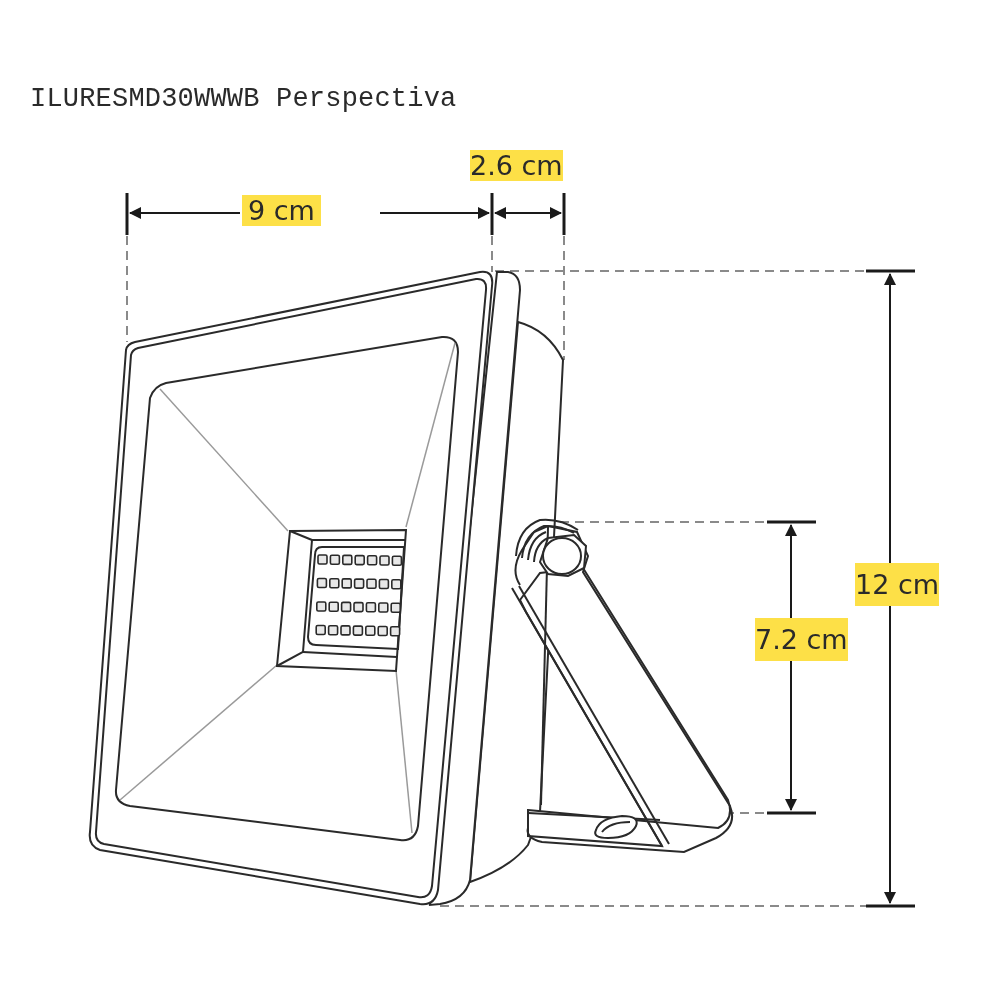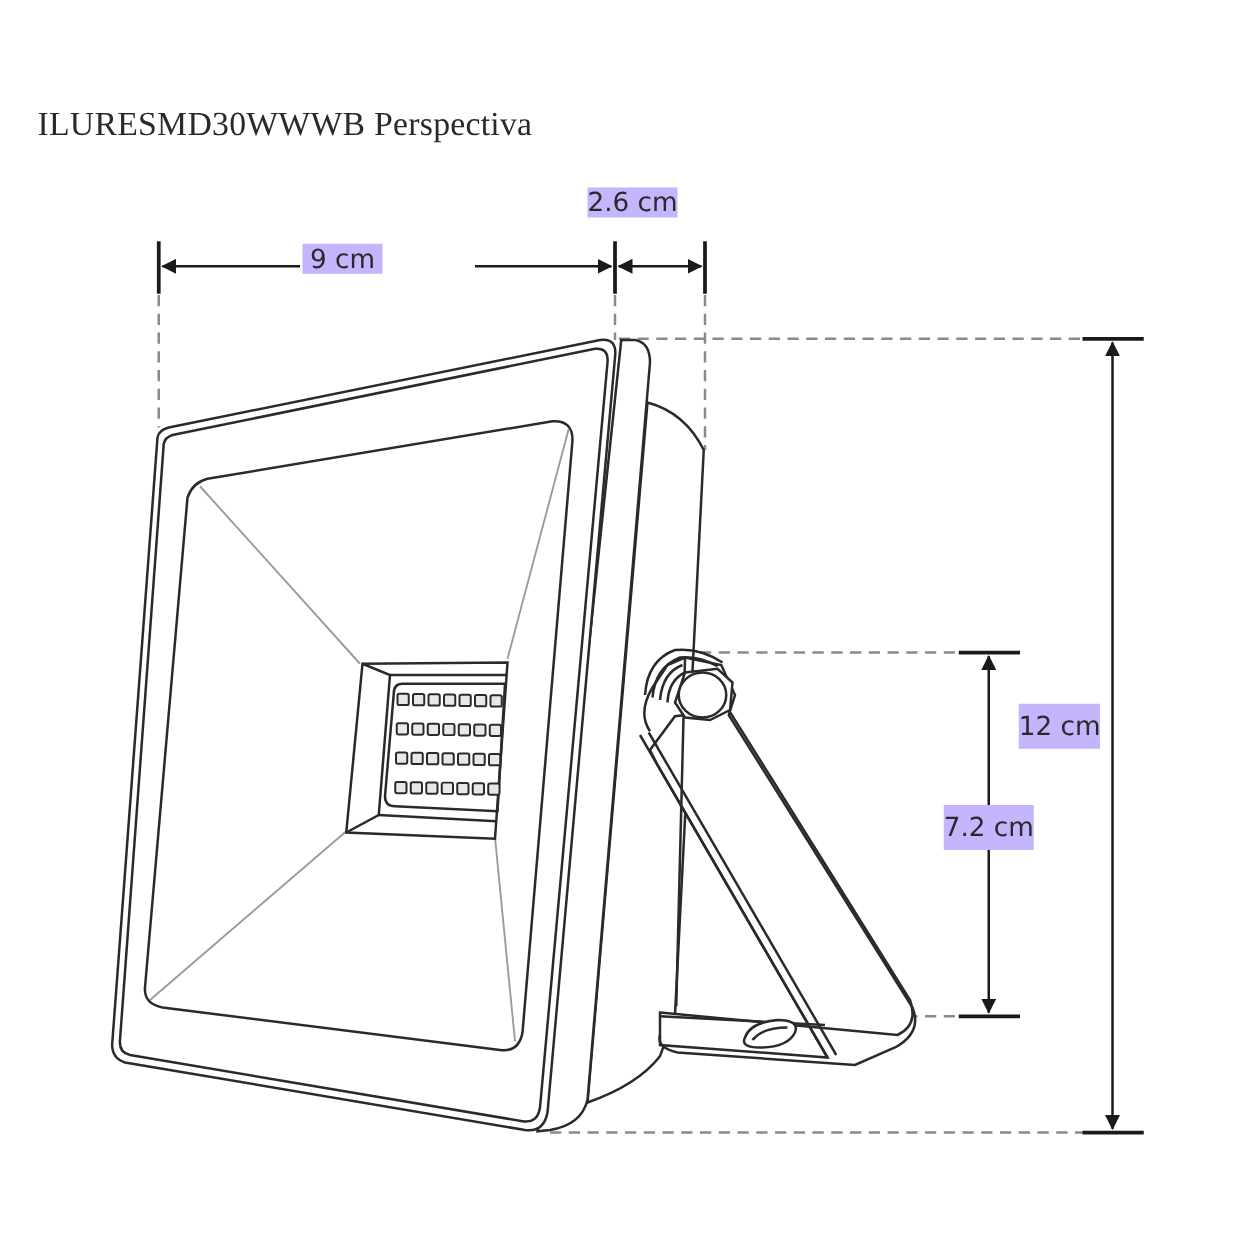--- a/index.html
+++ b/index.html
@@ -1,23 +1,23 @@
 <!DOCTYPE html>
 <html><head>
   <meta charset="utf-8">
   <style>
     html, body { margin: 0; padding: 0; background: #ffffff; }
     body { width: 1000px; height: 1000px; position: relative; overflow: hidden; font-family: "DejaVu Sans", "Liberation Sans", sans-serif; }
     #drawing { position: absolute; left: 0; top: 0; width: 1000px; height: 1000px; }
-    .title { position: absolute; left: 30px; top: 84px; font-size: 27px; color: #2a2a2a; letter-spacing: 0.2px; font-family: Liberation Serif, serif; }
-    .dim-label { position: absolute; font-size: 21px; color: #2a2a2a; background: #c4b5fd; white-space: nowrap; font-family: "DejaVu Sans", sans-serif; }
+    .title { position: absolute; left: 30px; top: 84px; font-size: 27px; color: #2a2a2a; letter-spacing: 0.2px; font-family: Liberation Mono, monospace; }
+    .dim-label { position: absolute; font-size: 27px; color: #2a2a2a; background: #fde047; white-space: nowrap; font-family: "DejaVu Sans", sans-serif; }
     .dim-width { left: 242px; top: 195px; padding: 0 6px; }
     .dim-depth { left: 470px; top: 150px; }
-    .dim-height { left: 815px; top: 563px; padding: 6px 0; }
-    .dim-bracket { left: 755px; top: 644px; padding: 6px 0; }
+    .dim-height { left: 855px; top: 563px; padding: 6px 0; }
+    .dim-bracket { left: 755px; top: 618px; padding: 6px 0; }
   </style>
 </head>
 <body>
 
 <svg id="drawing" viewBox="0 0 1000 1000" xmlns="http://www.w3.org/2000/svg">
   <defs>
     <marker id="arrow" markerWidth="12" markerHeight="12" refX="11" refY="6" orient="auto-start-reverse" markerUnits="userSpaceOnUse">
       <path d="M0,0 L12,6 L0,12 Z" fill="#1a1a1a"></path>
     </marker>
   </defs>

